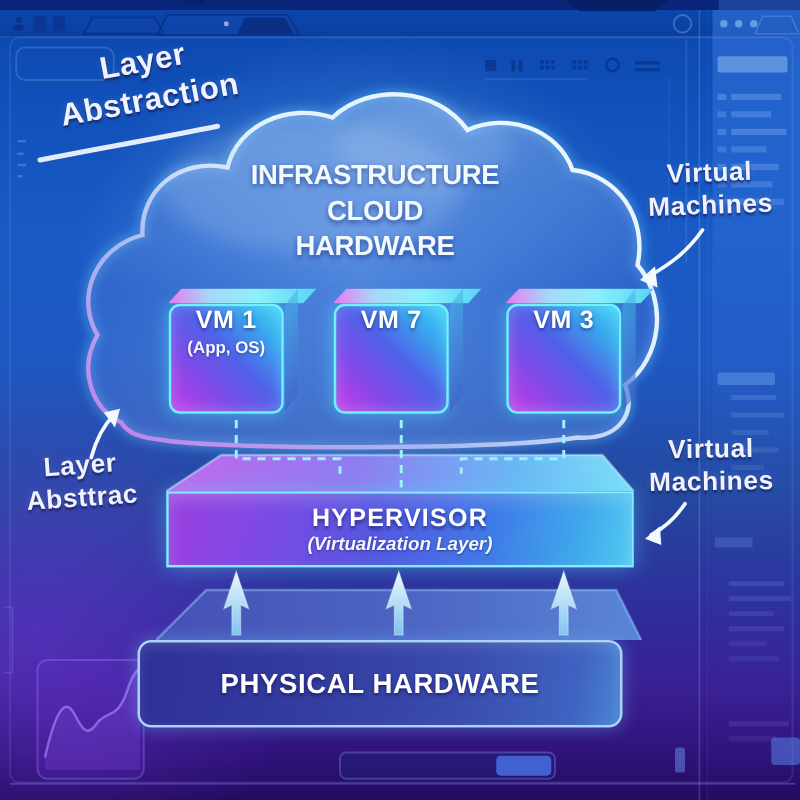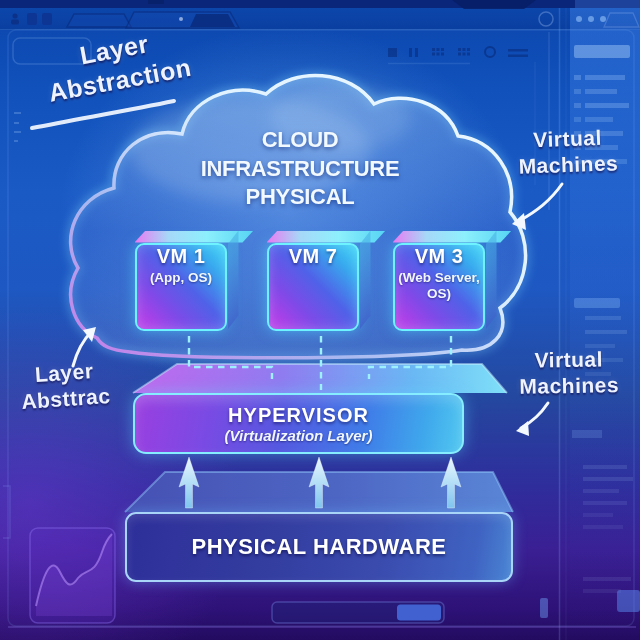--- a/index.html
+++ b/index.html
@@ -27,30 +27,30 @@
     clip-path:polygon(11px 0,119px 0,108px 12px,0 12px);
     background:linear-gradient(90deg,#e87af2 0%,#a6d8f8 28%,#8df0fc 60%,#55d4f4 100%);}
   .vm-side{position:absolute;right:-13.5px;top:-14.5px;width:11px;height:99px;opacity:.6;
     clip-path:polygon(0 14px,11px 0,11px 85px,0 99px);
     background:linear-gradient(180deg,#49b8e8,#3f55c8);}
   .vm-name{color:#fff;font-size:20px;font-weight:bold;letter-spacing:.5px;text-shadow:0 2px 3px rgba(20,20,90,.55);}
   .vm-detail{color:#f2f8ff;font-size:13.5px;font-weight:bold;text-align:center;line-height:1.15;max-width:86px;text-shadow:0 1px 2px rgba(20,20,90,.55);}
   .hv-top{position:absolute;left:133px;top:364px;width:374px;height:29px;z-index:2;
     clip-path:polygon(44px 0,349px 0,374px 29px,0 29px);
     background:linear-gradient(90deg,#c168ee 0%,#8f7cf0 40%,#6ab8f4 75%,#7fe0f8 100%);}
-  .hv{position:absolute;left:133px;top:393px;width:331px;height:61px;border-radius:13px;z-index:2;
+  .hv{position:absolute;left:133px;top:393px;width:374px;height:61px;border-radius:0;z-index:2;
     border:2.5px solid #86ecff;display:flex;flex-direction:column;align-items:center;justify-content:center;
     background:linear-gradient(100deg,#9a3fe0 0%,#7b4ae4 22%,#5558e0 45%,#3f7ce8 70%,#3fa8ec 88%,#52c8f0 100%);
     box-shadow:0 0 16px rgba(90,210,255,.45), inset 0 6px 12px rgba(255,255,255,.18);}
   .hv-title{color:#fff;font-size:20px;font-weight:bold;letter-spacing:1px;text-shadow:0 2px 3px rgba(20,20,90,.6);}
   .hv-sub{color:#f0f7ff;font-size:15px;font-weight:bold;text-shadow:0 1px 2px rgba(20,20,90,.6);font-style:italic;}
   .hw-top{position:absolute;left:125px;top:472px;width:388px;height:40px;z-index:2;
     clip-path:polygon(40px 0,368px 0,388px 40px,0 40px);
     background:linear-gradient(90deg,#4651b4 0%,#4d66c4 55%,#5a86d6 100%);}
-  .hw{position:absolute;left:125px;top:512px;width:388px;height:70px;border-radius:11px;z-index:2;
+  .hw{position:absolute;left:110px;top:512px;width:388px;height:70px;border-radius:11px;z-index:2;
     border:2.5px solid #a9d6f8;display:flex;flex-direction:column;align-items:center;justify-content:center;gap:1px;
     background:linear-gradient(100deg,#2e2f9a 0%,#333c9f 35%,#3a4aad 65%,#3f63c2 90%,#4a86d4 100%);
     box-shadow:0 0 14px rgba(110,190,255,.4), inset 0 4px 10px rgba(255,255,255,.12);}
   .hw-title{color:#fff;font-size:22px;font-weight:bold;letter-spacing:.5px;text-shadow:0 2px 3px rgba(10,10,70,.6);}
   .hw-sub{color:#eef6ff;font-size:17.5px;font-weight:bold;text-shadow:0 1px 2px rgba(10,10,70,.6);}
 
   
   .cloud-title{position:absolute;left:165px;top:126px;width:270px;z-index:2;text-align:center;
     color:#f2f9ff;font-size:22px;font-weight:bold;line-height:1.3;letter-spacing:-.3px;white-space:nowrap;
     text-shadow:0 2px 4px rgba(10,30,110,.55);}
@@ -200,41 +200,40 @@
 
     <g>
       <path d="M 97,338 C 74,328 62,296 78,268 C 60,238 76,198 114,188 C 112,152 144,126 182,134 C 190,100 230,82 266,94 C 296,66 350,70 374,104 C 404,90 446,102 458,136 C 494,140 518,174 510,212 C 534,240 530,286 500,308 C 510,334 492,352 462,350 C 400,360 180,360 130,352 C 110,350 102,346 97,338 Z" fill="none" stroke="#7fd8ff" stroke-width="9" opacity=".3" filter="url(#soft)"></path>
       <path d="M 97,338 C 74,328 62,296 78,268 C 60,238 76,198 114,188 C 112,152 144,126 182,134 C 190,100 230,82 266,94 C 296,66 350,70 374,104 C 404,90 446,102 458,136 C 494,140 518,174 510,212 C 534,240 530,286 500,308 C 510,334 492,352 462,350 C 400,360 180,360 130,352 C 110,350 102,346 97,338 Z" fill="url(#cloudFill)" stroke="url(#cloudStroke)" stroke-width="3.5"></path>
       <ellipse cx="250" cy="150" rx="120" ry="52" fill="rgba(230,245,255,.16)" filter="url(#soft8)"></ellipse>
       <ellipse cx="340" cy="118" rx="70" ry="34" fill="rgba(235,250,255,.13)" filter="url(#soft8)"></ellipse>
     </g>
   </svg>
 
   <div class="cloud-title">
+    <div>INFRASTRUCTURE</div>
     <div>CLOUD</div>
-    <div>INFRASTRUCTURE</div>
-    <div>PHYSICAL</div>
+    <div>HARDWARE</div>
   </div>
 
   <div class="vm" style="left:135px">
     <div class="vm-top"></div>
     <div class="vm-side"></div>
     <div class="vm-name">VM 1</div>
     <div class="vm-detail">(App, OS)</div>
   </div>
   <div class="vm" style="left:267px">
     <div class="vm-top"></div>
     <div class="vm-side"></div>
     <div class="vm-name">VM 7</div>
   </div>
-  <div class="vm" style="left:393px">
+  <div class="vm" style="left:405px">
     <div class="vm-top"></div>
     <div class="vm-side"></div>
     <div class="vm-name">VM 3</div>
-    <div class="vm-detail">(Web Server, OS)</div>
   </div>
 
   <div class="hv-top"></div>
   <div class="hv">
     <div class="hv-title">HYPERVISOR</div>
     <div class="hv-sub">(Virtualization Layer)</div>
   </div>
 
   <div class="hw-top"></div>
   <div class="hw">

